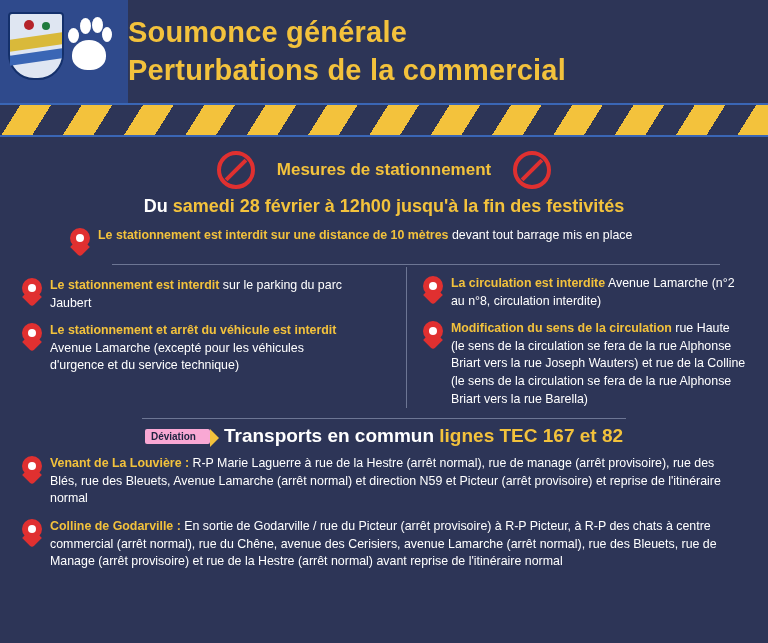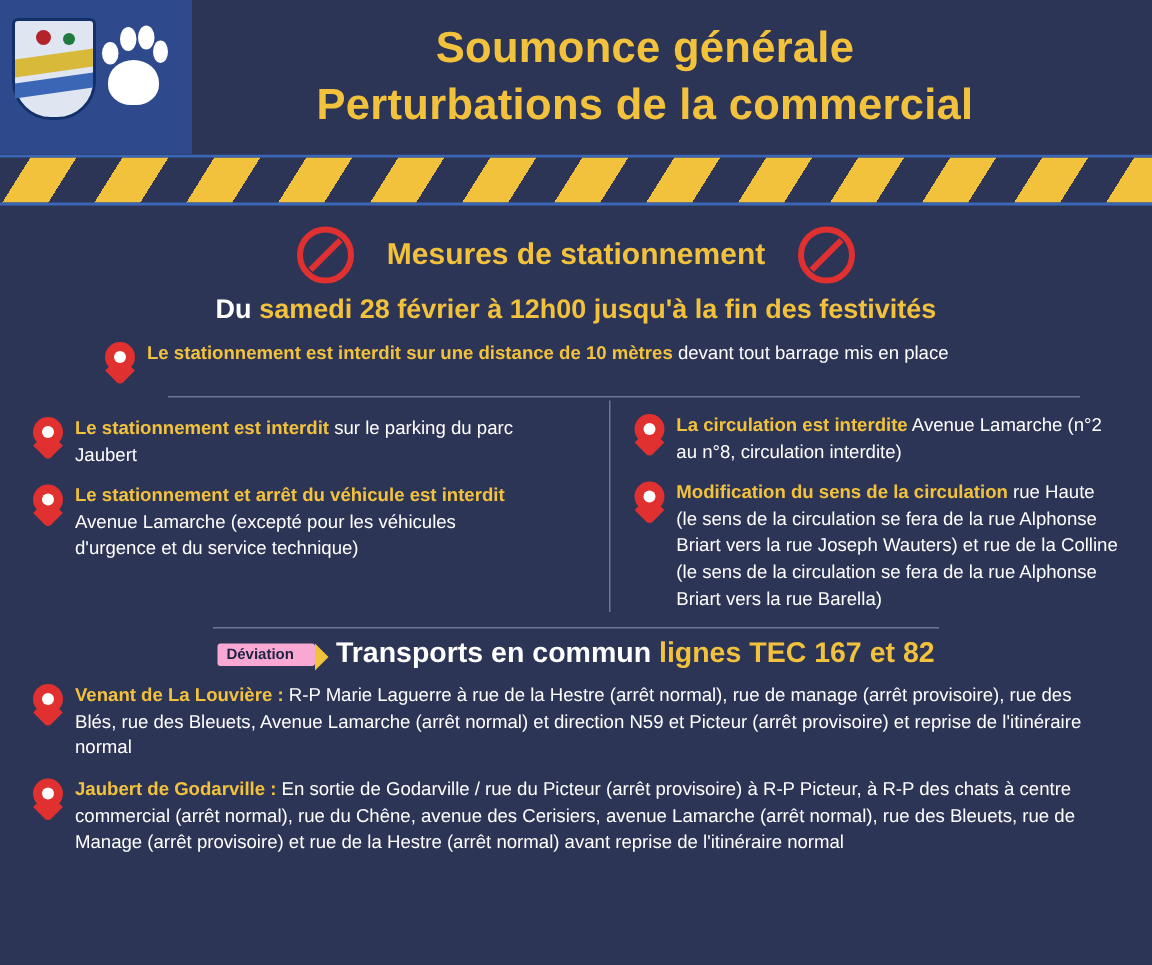--- a/index.html
+++ b/index.html
@@ -100,21 +100,21 @@
     background: #ffffff;
     border-radius: 50%;
   }
   .t1 { left: 2px;  top: 14px; width: 11px; height: 15px; }
   .t2 { left: 14px; top: 4px;  width: 11px; height: 16px; }
   .t3 { left: 26px; top: 3px;  width: 11px; height: 16px; }
   .t4 { left: 36px; top: 13px; width: 10px; height: 15px; }
 
   .header-titles {
     flex: 1;
-    text-align: center;
+    text-align: left;
     padding-right: 36px;
   }
   .header-titles .line1,
   .header-titles .line2 {
     font-size: 29px;
     font-weight: bold;
     color: #f3c23c;
     line-height: 1.28;
     letter-spacing: .2px;
   }
@@ -155,21 +155,21 @@
     content: "";
     position: absolute;
     left: 50%;
     top: 50%;
     width: 28px;
     height: 4px;
     background: #e03030;
     transform: translate(-50%, -50%) rotate(-45deg);
   }
   .section-title {
-    font-size: 20px;
+    font-size: 17px;
     font-weight: bold;
     color: #f3c23c;
   }
   .section-sub {
     text-align: center;
     font-size: 18px;
     font-weight: bold;
     margin-top: 7px;
     color: #ffffff;
   }
@@ -405,17 +405,17 @@
     </div>
   </div>
 
   <div class="row" style="margin-top:10px;margin-right:24px;">
     <div class="pin">
       <div class="head"></div>
         <div class="tail"></div>
         <div class="hole"></div>
     </div>
     <div class="txt">
-      <span class="y">Jaubert de Godarville :</span><span> En sortie de Godarville / rue du Picteur (arrêt provisoire) à R-P Picteur, à R-P des chats à centre commercial (arrêt normal), rue du Chêne, avenue des Cerisiers, avenue Lamarche (arrêt normal), rue des Bleuets, rue de Manage (arrêt provisoire) et rue de la Hestre (arrêt normal) avant reprise de l'itinéraire normal</span>
+      <span class="y">Colline de Godarville :</span><span> En sortie de Godarville / rue du Picteur (arrêt provisoire) à R-P Picteur, à R-P des chats à centre commercial (arrêt normal), rue du Chêne, avenue des Cerisiers, avenue Lamarche (arrêt normal), rue des Bleuets, rue de Manage (arrêt provisoire) et rue de la Hestre (arrêt normal) avant reprise de l'itinéraire normal</span>
     </div>
   </div>
 
 </div>
 
 </body></html>

